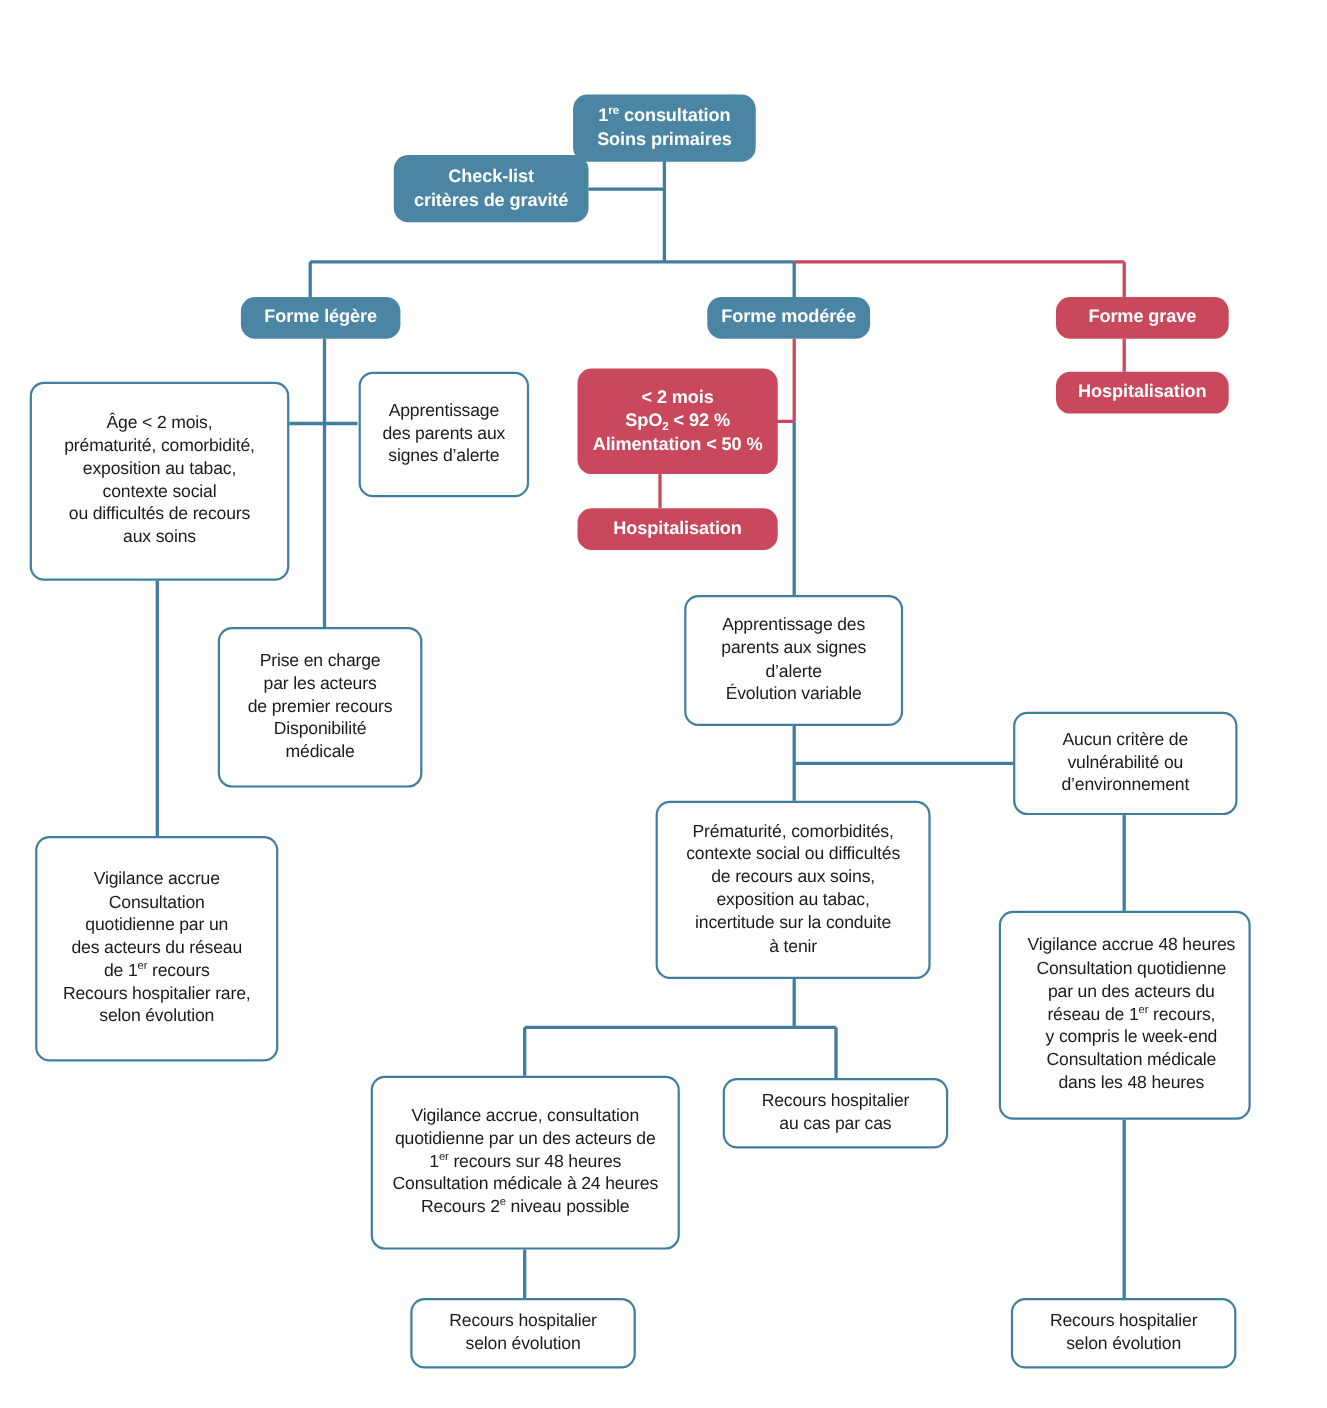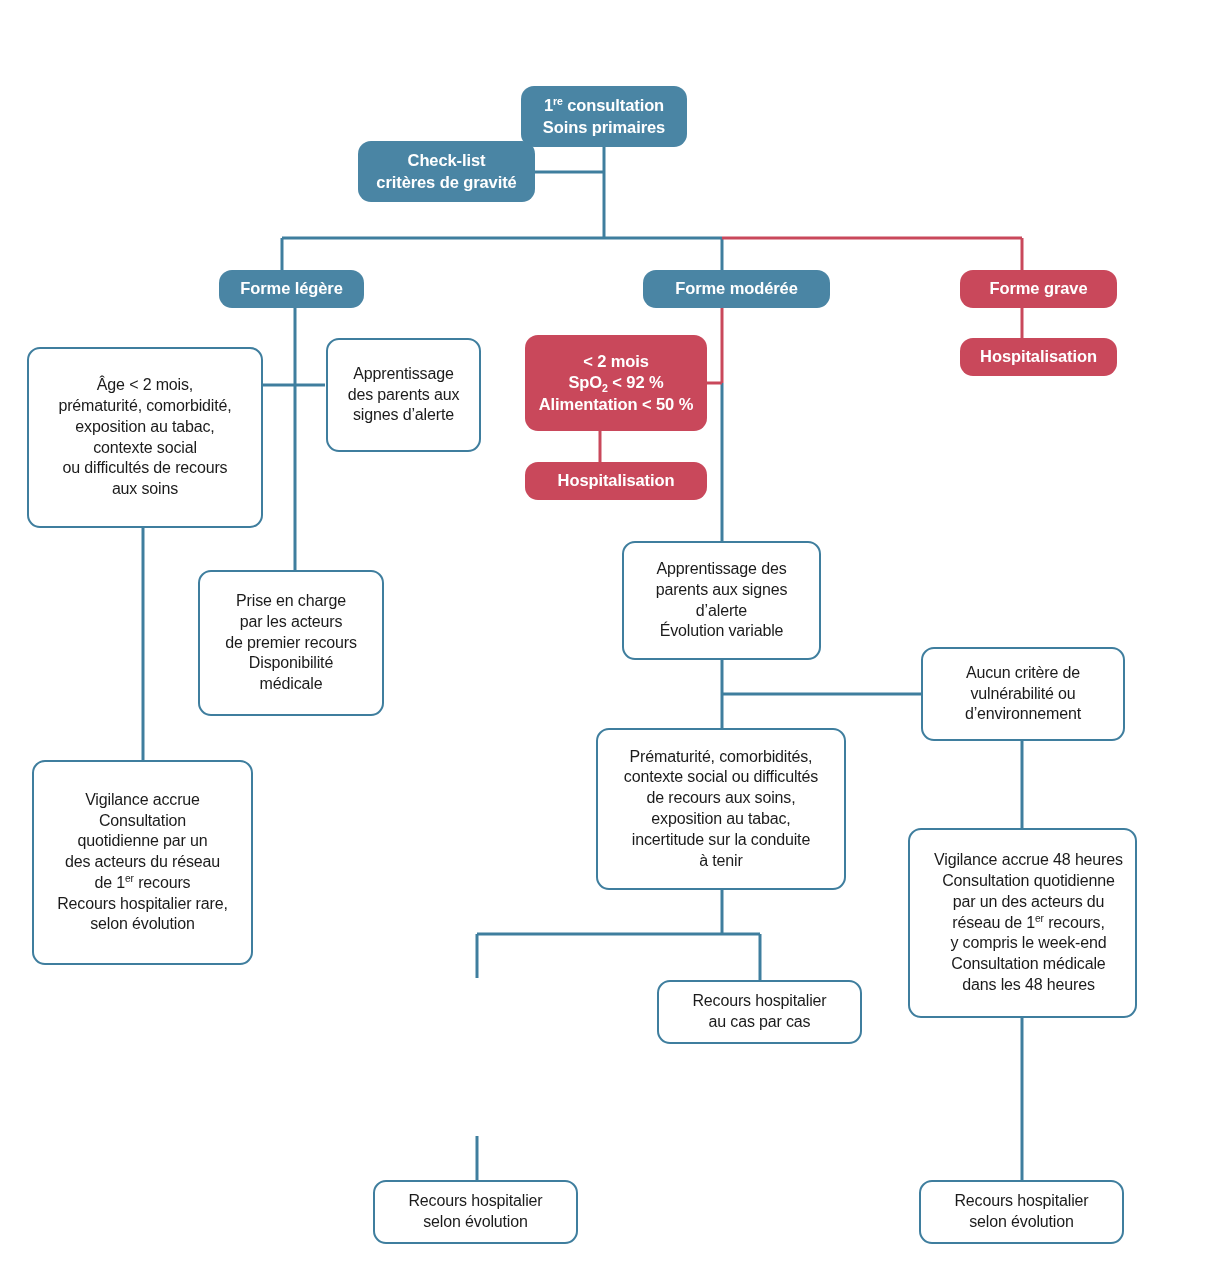--- a/index.html
+++ b/index.html
@@ -138,21 +138,21 @@
 
   <div class="node n-blue" style="left:358px; top:141px; width:177px; height:61px;">
     <span>Check-list
 critères de gravité</span>
   </div>
 
   <div class="node n-blue" style="left:219px; top:270px; width:145px; height:38px;">
     <span>Forme légère</span>
   </div>
 
-  <div class="node n-blue" style="left:643px; top:270px; width:187px; height:38px;">
+  <div class="node n-blue" style="left:643px; top:270px; width:148px; height:38px;">
     <span>Forme modérée</span>
   </div>
 
   <div class="node n-red" style="left:944px; top:270px; width:157px; height:38px;">
     <span>Forme grave</span>
   </div>
 
   <div class="node n-red" style="left:944px; top:338px; width:157px; height:38px;">
     <span>Hospitalisation</span>
   </div>
@@ -211,20 +211,23 @@
 de recours aux soins,
 exposition au tabac,
 incertitude sur la conduite
 à tenir</span>
   </div>
 
   <div class="node n-out" style="left:908px; top:828px; width:229px; height:190px;padding-left:12px;">
     <span>Vigilance accrue 48 heures<br>Consultation quotidienne<br>par un des acteurs du<br>réseau de 1<sup>er</sup> recours,<br>y compris le week-end<br>Consultation médicale<br>dans les 48 heures</span>
   </div>
 
+  <div class="node n-out" style="left:337px; top:978px; width:281px; height:158px;">
+    <span>Vigilance accrue, consultation<br>quotidienne par un des acteurs de<br>1<sup>er</sup> recours sur 48 heures<br>Consultation médicale à 24 heures<br>Recours 2<sup>e</sup> niveau possible</span>
+  </div>
 
   <div class="node n-out" style="left:657px; top:980px; width:205px; height:64px;">
     <span>Recours hospitalier
 au cas par cas</span>
   </div>
 
   <div class="node n-out" style="left:373px; top:1180px; width:205px; height:64px;">
     <span>Recours hospitalier
 selon évolution</span>
   </div>

